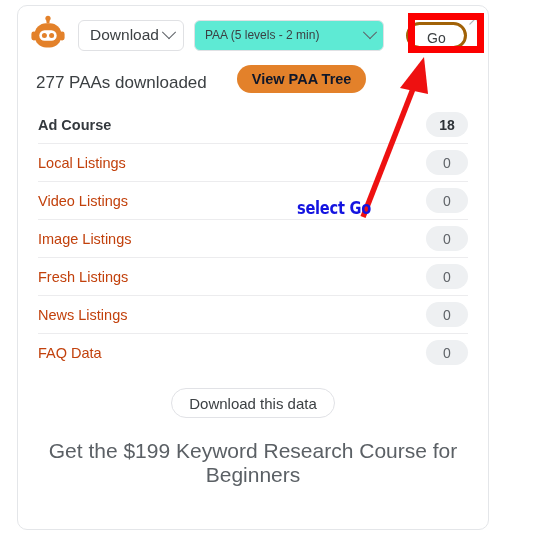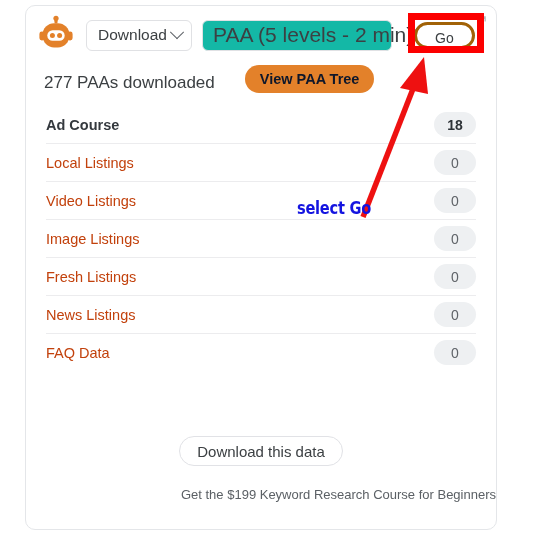--- a/index.html
+++ b/index.html
@@ -11,21 +11,21 @@
     height: 536px;
     background: #ffffff;
     font-family: "Liberation Sans", sans-serif;
     overflow: hidden;
     position: relative;
   }
 
   
   #app-card {
     position: absolute;
-    left: 25px;
+    left: 17px;
     top: 5px;
     width: 472px;
     height: 525px;
     box-sizing: border-box;
     background: #ffffff;
     border: 1px solid #e4e6e9;
     border-radius: 10px;
     overflow: hidden;
   }
 
@@ -67,25 +67,25 @@
     border-right: 1.6px solid #5f6368;
     border-bottom: 1.6px solid #5f6368;
     transform: rotate(45deg) translate(-2px, -2px);
   }
 
   .paa-select {
     height: 31px;
     box-sizing: border-box;
     width: 190px;
     padding: 0 8px 0 10px;
-    background: #14b8a6;
+    background: #5eead4;
     border: 1px solid #e0e1e4;
     border-radius: 6px;
     font-family: "Liberation Sans", sans-serif;
-    font-size: 21px;
+    font-size: 12px;
     color: #3c4043;
     display: flex;
     align-items: center;
     justify-content: space-between;
     cursor: pointer;
     white-space: nowrap;
   }
 
   .go-wrap {
     position: relative;
@@ -194,27 +194,25 @@
     height: 30px;
     box-sizing: border-box;
     padding: 0 17px;
     background: #ffffff;
     border: 1px solid #e1e2e6;
     border-radius: 15px;
     font-family: "Liberation Sans", sans-serif;
     font-size: 15px;
     color: #3c4043;
     cursor: pointer;
-    margin-top: 48px;
   }
   .course-line {
     margin-top: 21px;
-    font-size: 13px;
+    font-size: 21px;
     color: #5b6065;
-    text-align: right;
   }
 
   
   #annotation-layer {
     position: absolute;
     left: 0; top: 0;
     width: 533px;
     height: 536px;
     pointer-events: none;
     z-index: 50;

